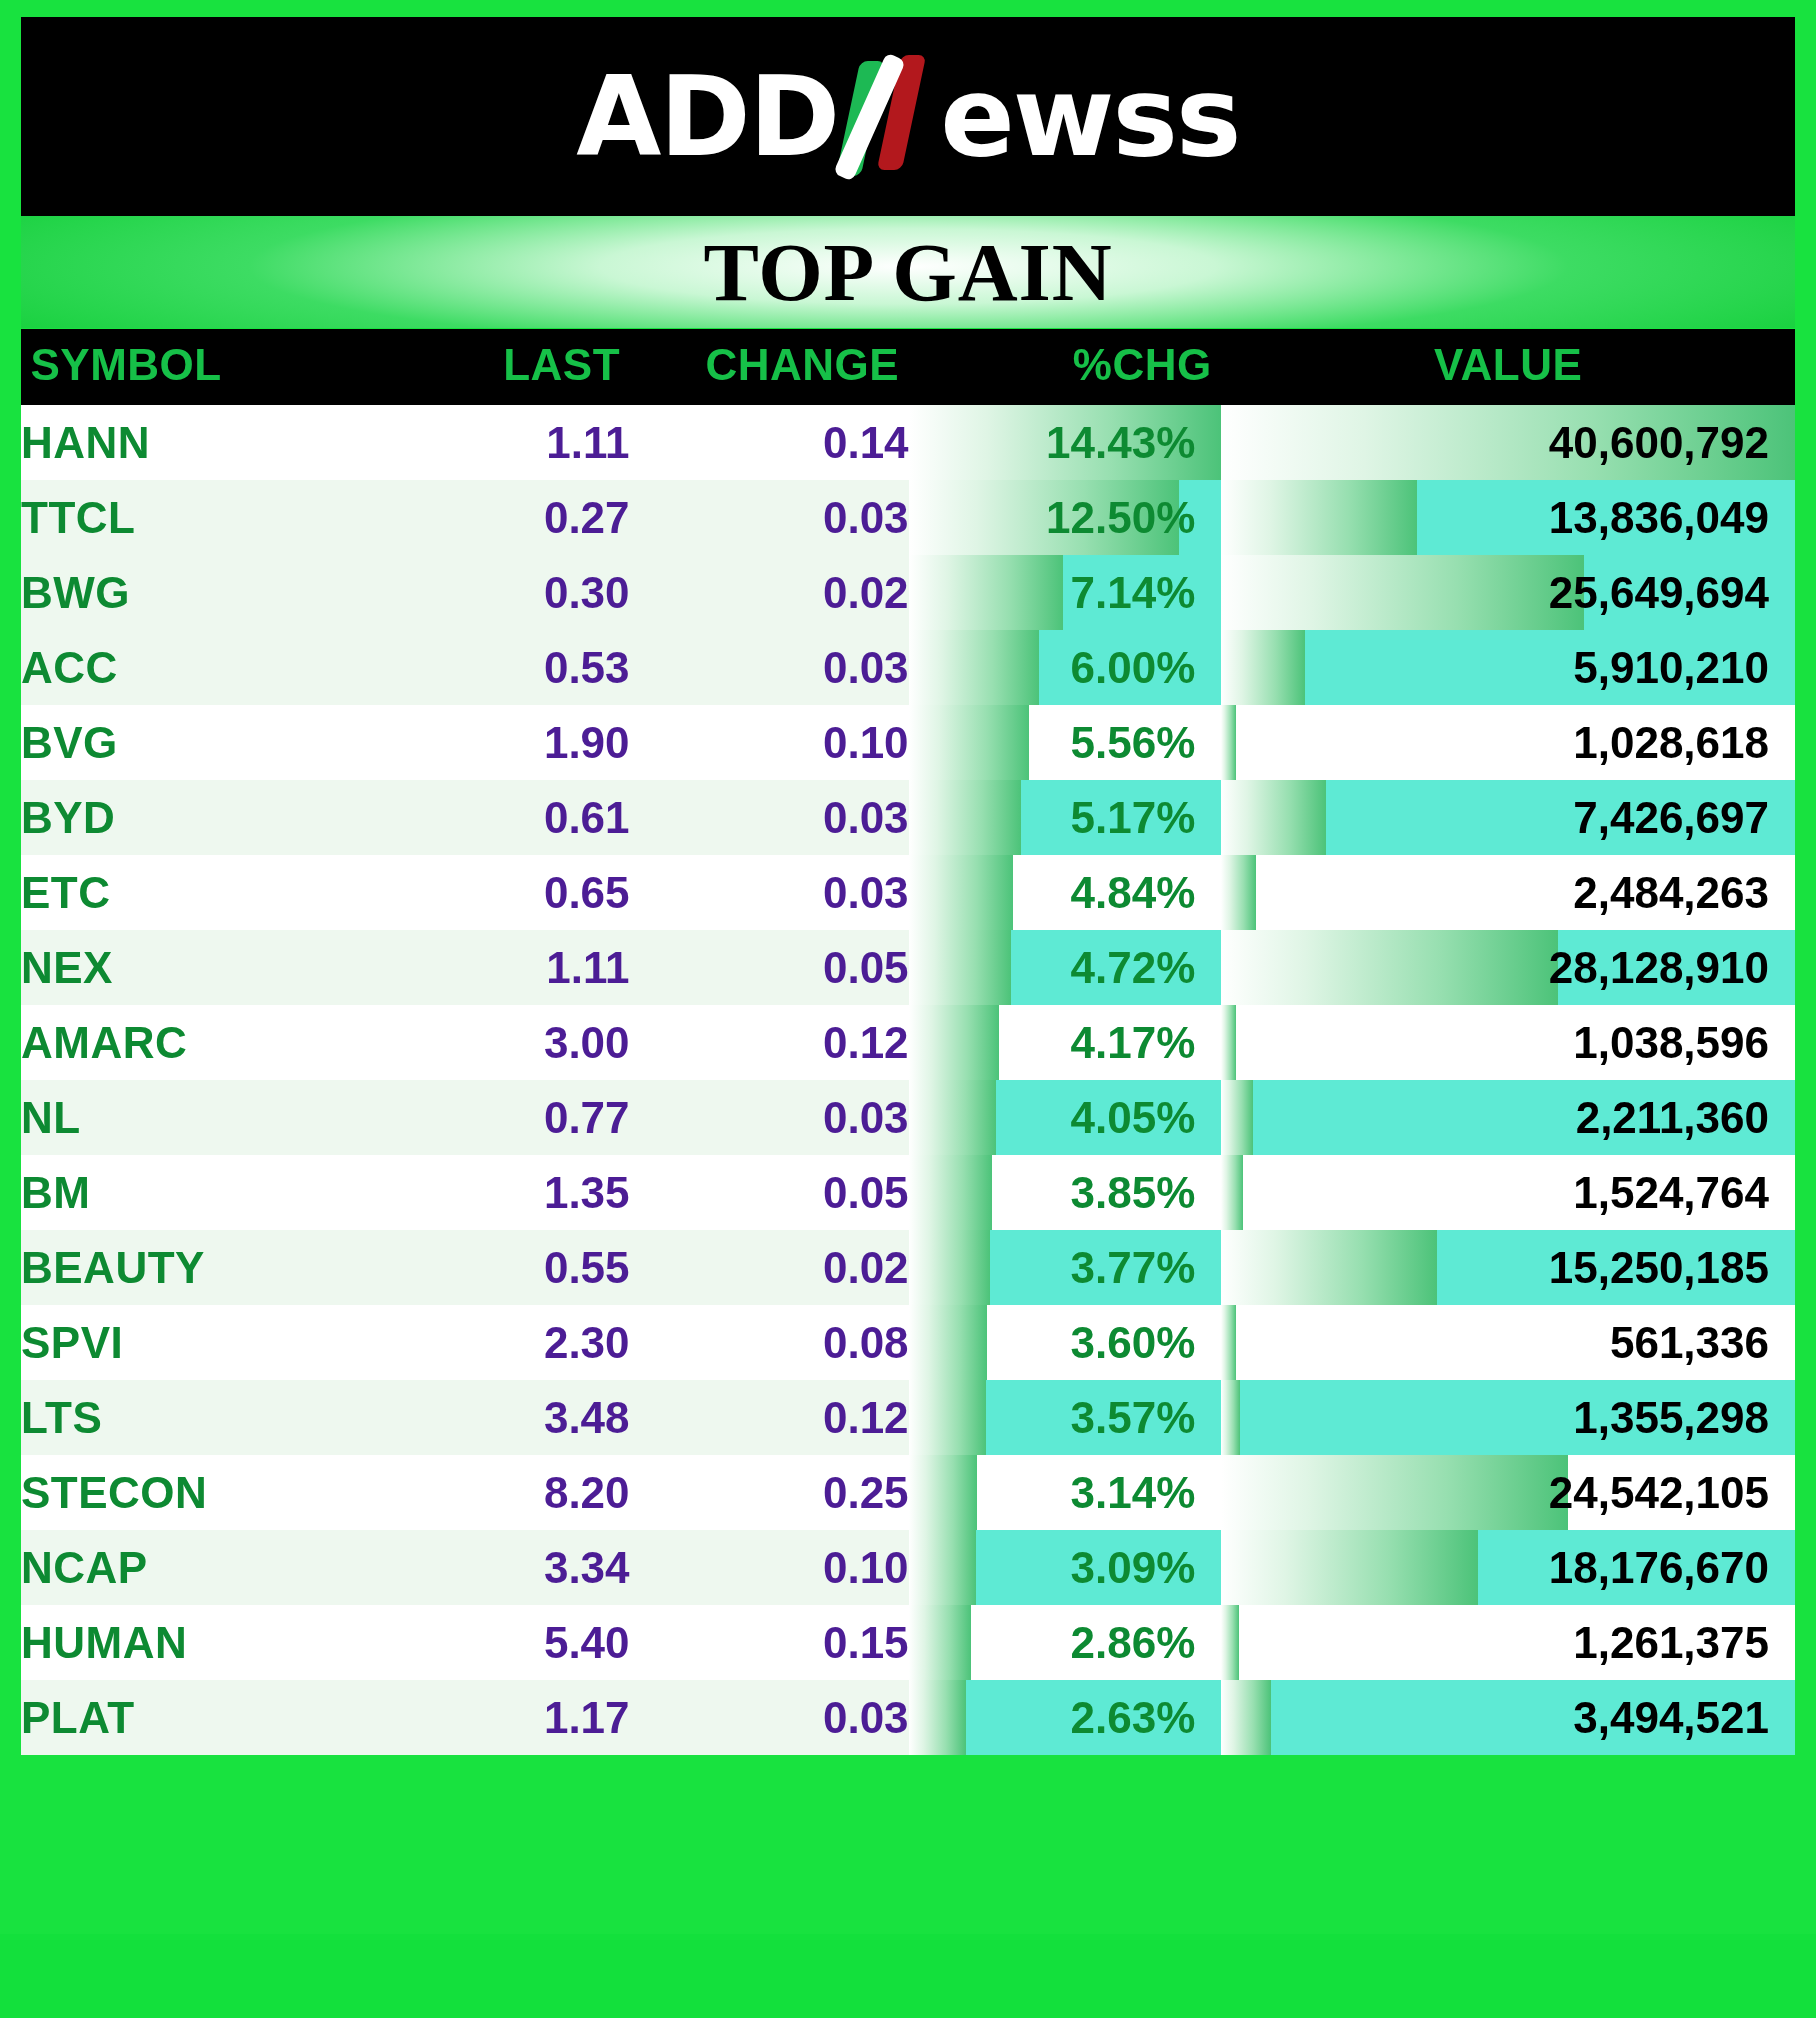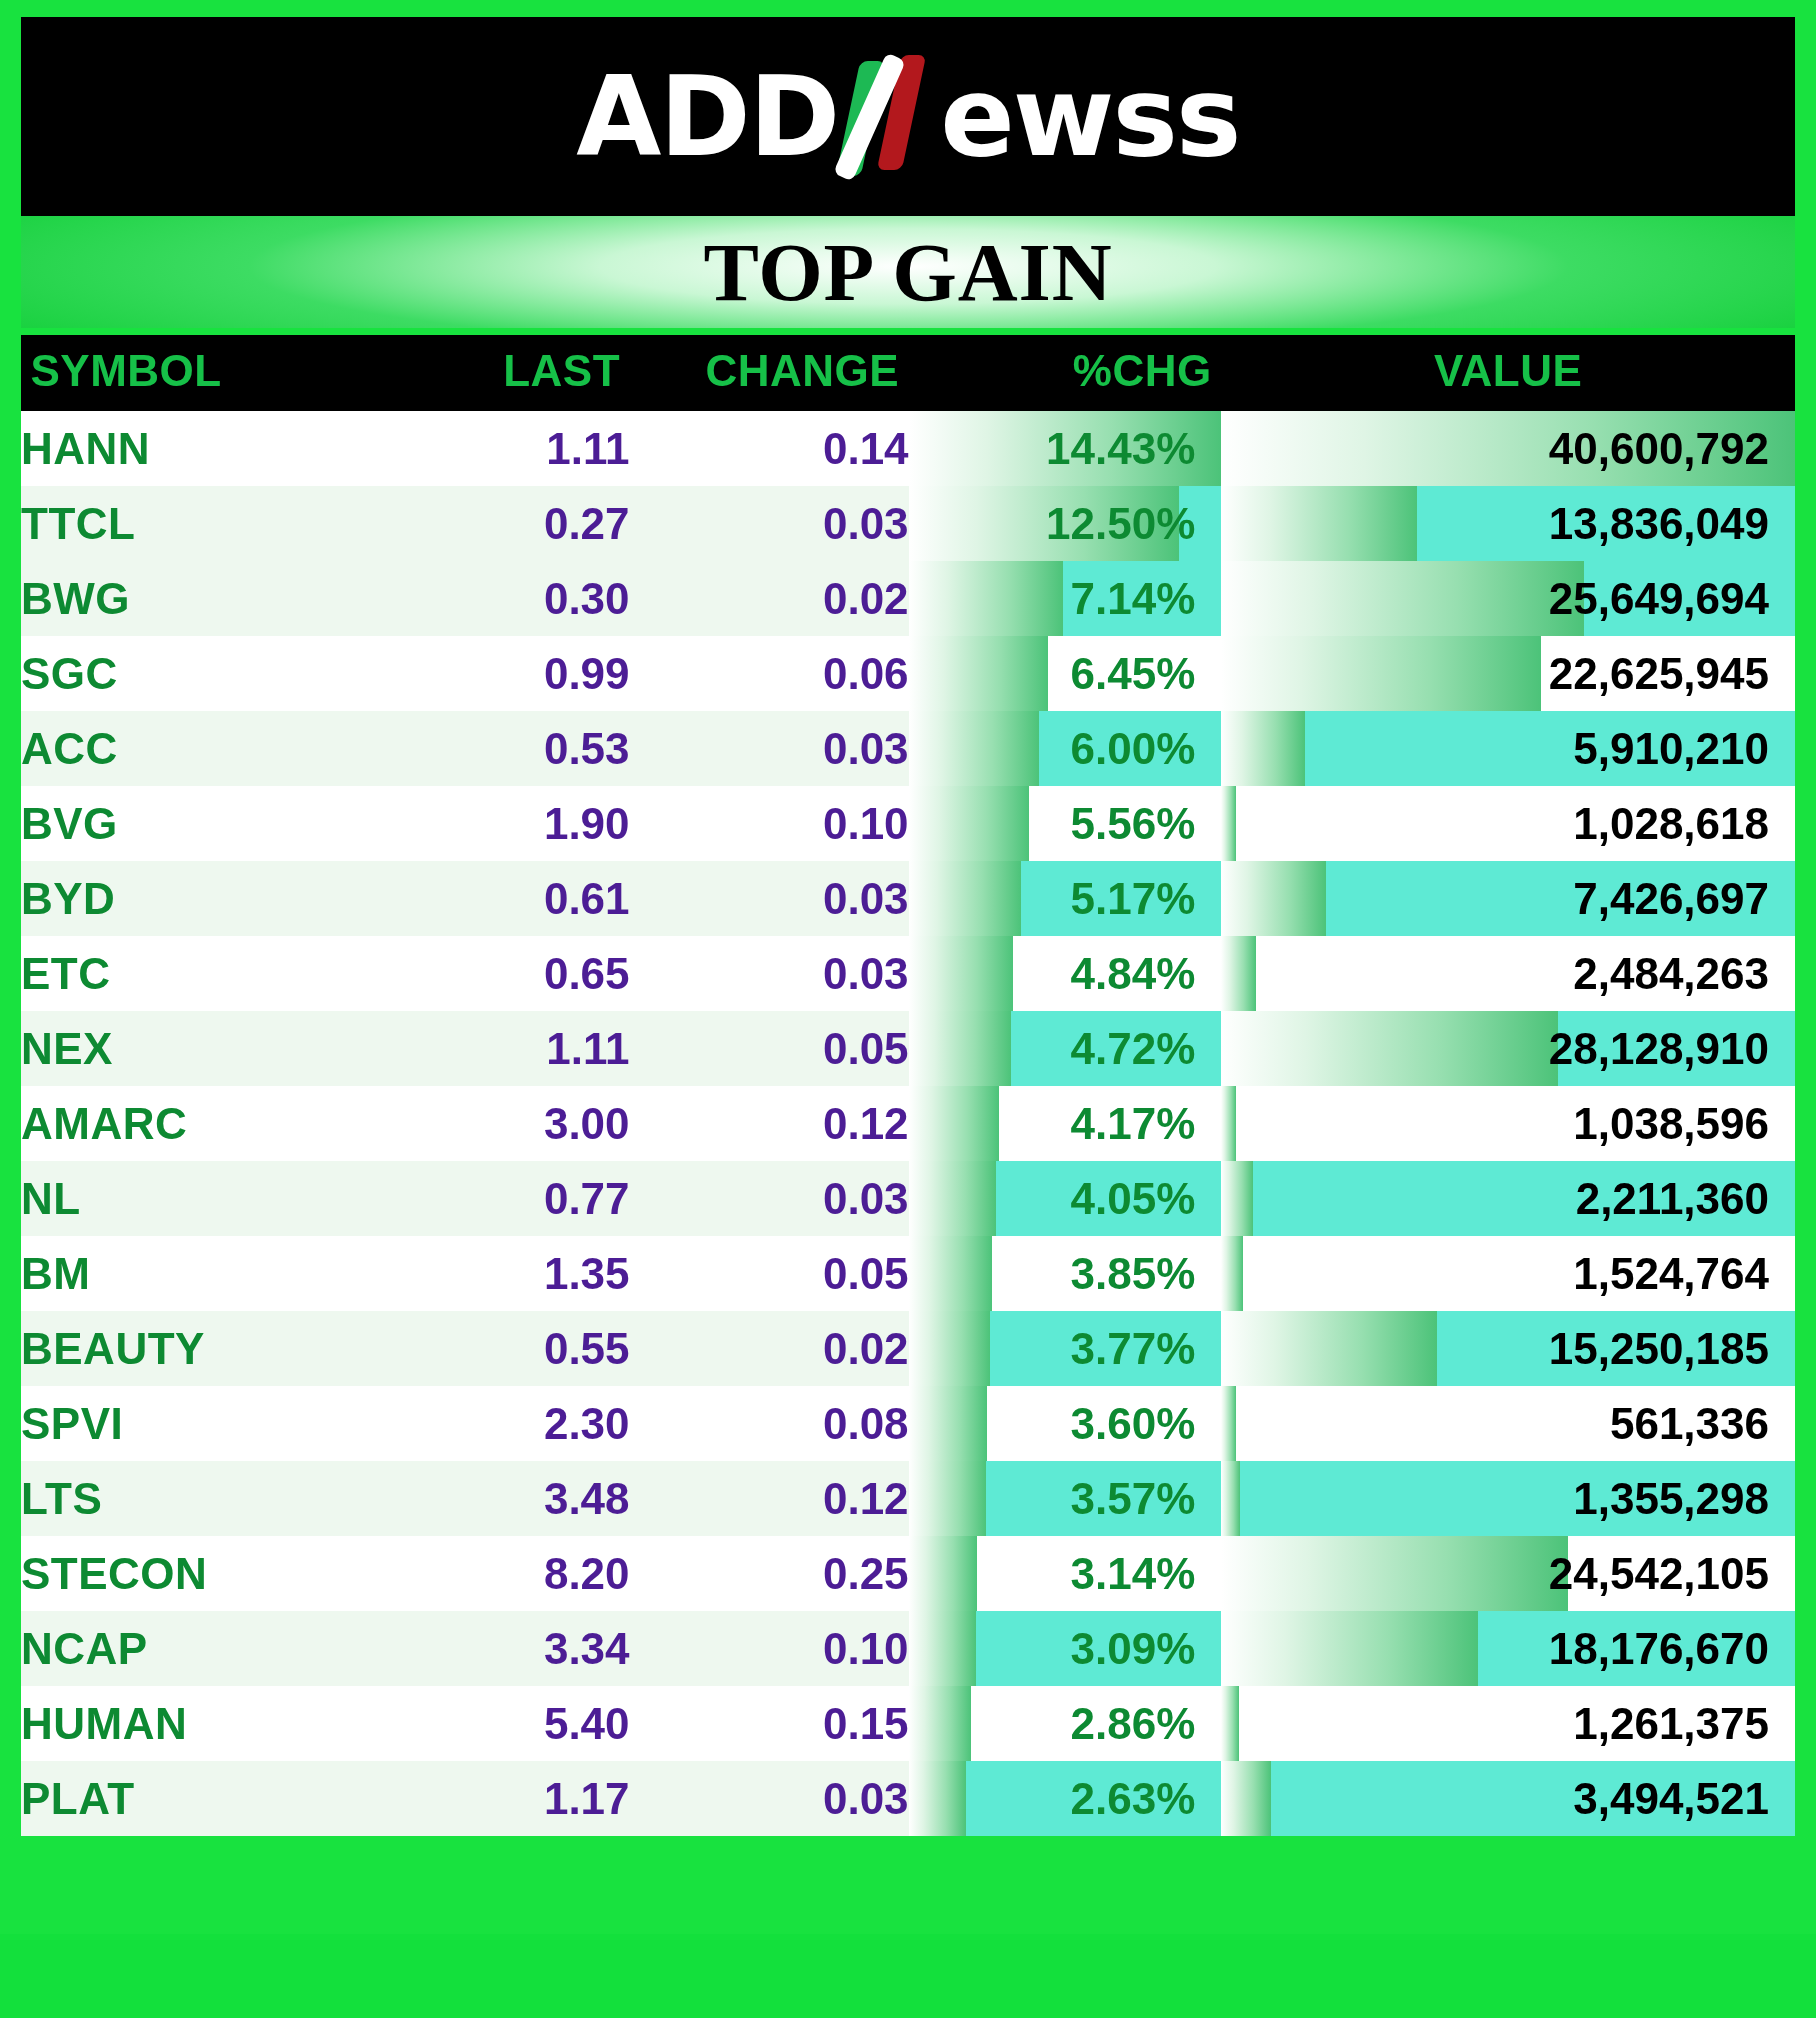--- a/index.html
+++ b/index.html
@@ -94,21 +94,21 @@
     font-size: 83px;
     color: #000000;
     letter-spacing: 0.9px;
     line-height: 1;
   }
   
   table.quote {
     width: 100%;
     border-collapse: collapse;
     table-layout: fixed;
-    margin-top: 7px;
+    margin-top: 1px;
   }
   table.quote thead th {
     background: #000000;
     color: #16c048;
     font-size: 44px;
     font-weight: bold;
     font-family: "Liberation Sans", sans-serif;
     padding: 5.7px 9.5px 9.5px 9.5px;
     height: 61px;
     letter-spacing: 0.5px;
@@ -252,37 +252,20 @@
               <span class="bar-label">7.14%</span>
             </div>
           </td>
           <td class="c-value">
             <div class="barwrap">
               <div class="bar-fill" style="width: 63.18%;"></div>
               <span class="bar-label">25,649,694</span>
             </div>
           </td>
         </tr>
-        <tr class="row-even">
-          <td class="c-symbol">SGC</td>
-          <td class="c-last">0.99</td>
-          <td class="c-change">0.06</td>
-          <td class="c-chg">
-            <div class="barwrap">
-              <div class="bar-fill" style="width: 44.7%;"></div>
-              <span class="bar-label">6.45%</span>
-            </div>
-          </td>
-          <td class="c-value">
-            <div class="barwrap">
-              <div class="bar-fill" style="width: 55.73%;"></div>
-              <span class="bar-label">22,625,945</span>
-            </div>
-          </td>
-        </tr>
         <tr class="row-odd">
           <td class="c-symbol">ACC</td>
           <td class="c-last">0.53</td>
           <td class="c-change">0.03</td>
           <td class="c-chg">
             <div class="barwrap">
               <div class="bar-fill" style="width: 41.58%;"></div>
               <span class="bar-label">6.00%</span>
             </div>
           </td>

